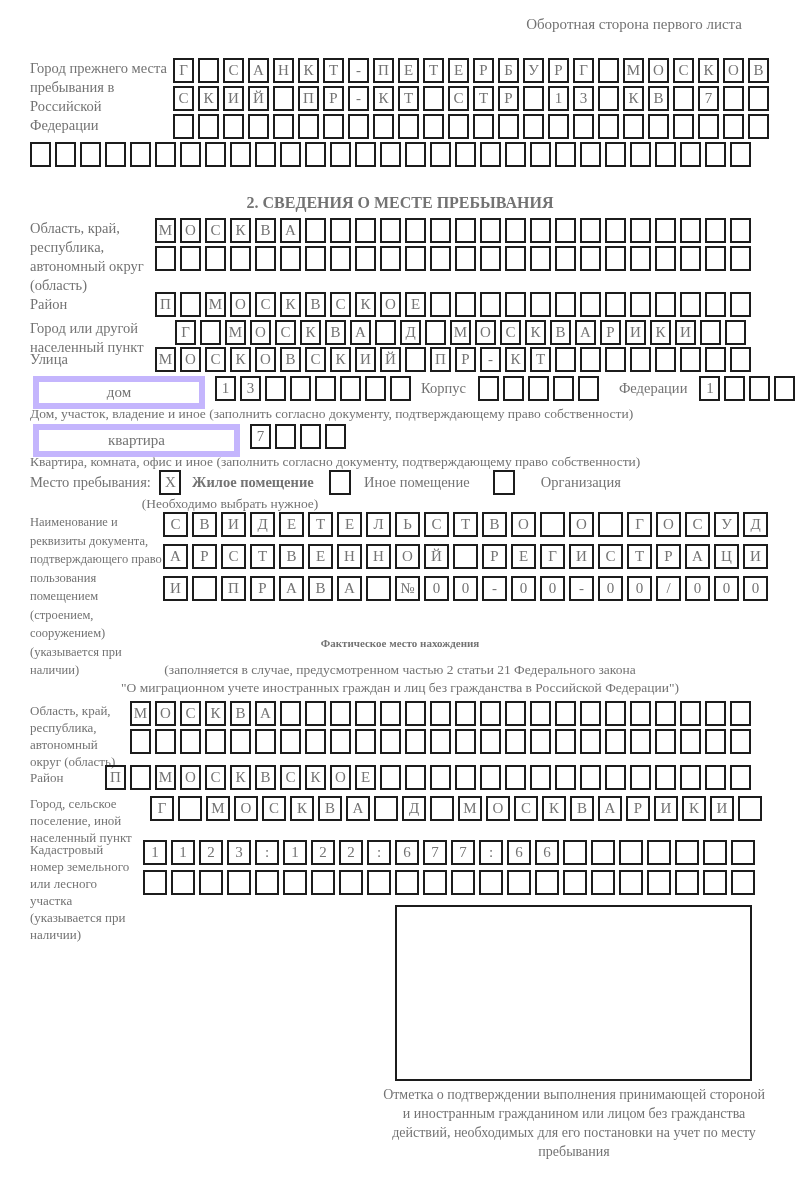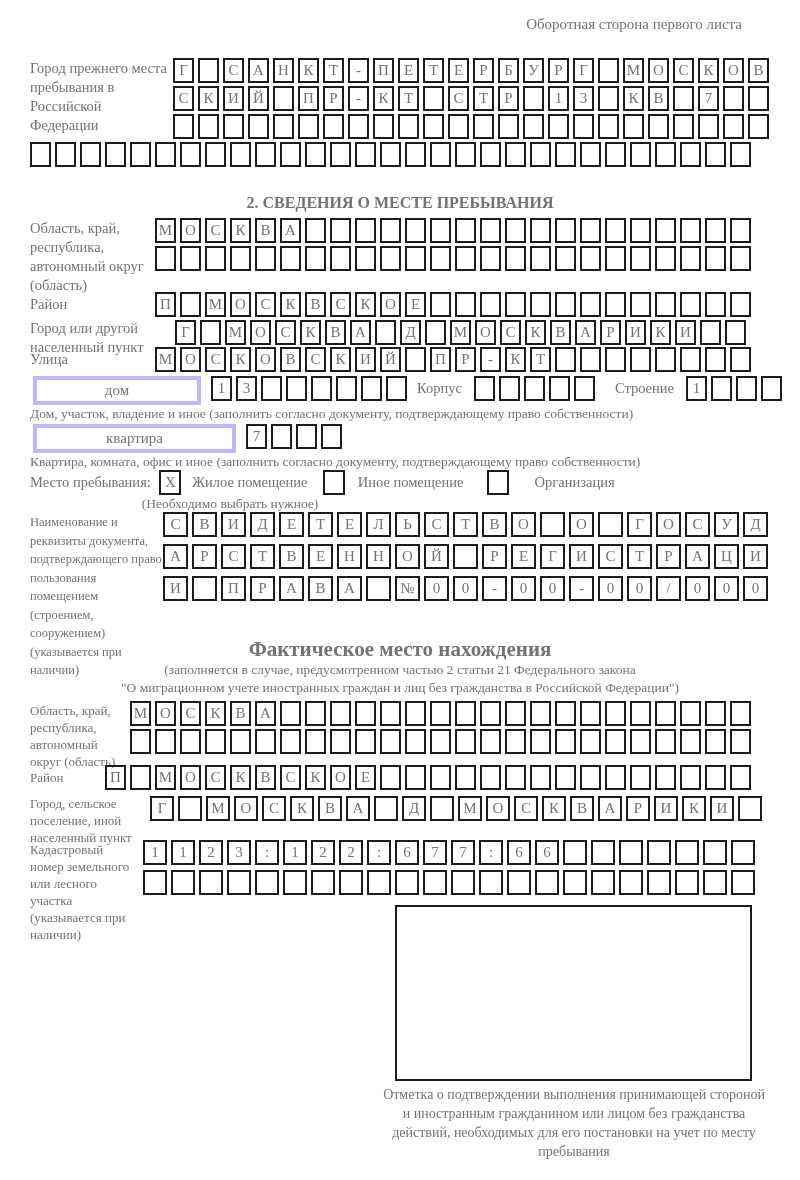--- a/index.html
+++ b/index.html
@@ -10,28 +10,28 @@
   .lbl{position:absolute;top:1px;font-size:14.5px;line-height:19px;}
   .lbl.sm{font-size:13px;line-height:17px;}
   .rows{position:absolute;top:0;}
   .boxrow{white-space:nowrap;height:25px;margin-bottom:3px;}
   .boxrow.wgap{margin-bottom:7px;}
   .boxrow.mgap{margin-bottom:5px;}
   .cell{display:inline-block;box-sizing:content-box;width:17px;height:21px;border:2px solid #1c1c1c;
         margin-right:4px;text-align:center;font-size:15px;line-height:21px;overflow:hidden;vertical-align:top;}
   .cell.wide{width:21px;}
   .cell.md{width:20px;}
-  .namedbox{display:inline-block;box-sizing:content-box;height:21px;border:4px solid #c4b5fd;
+  .namedbox{display:inline-block;box-sizing:content-box;height:21px;border:6px solid #c4b5fd;
         text-align:center;font-size:15px;line-height:21px;vertical-align:top;margin-right:6px;}
   .inlrow{display:inline-block;vertical-align:top;}
   .inl-lbl{display:inline-block;font-size:14.5px;line-height:25px;vertical-align:top;}
   .note{font-size:13.5px;line-height:17px;}
   .center{text-align:center;}
   .sect-title{font-weight:bold;font-size:16px;text-align:center;}
-  .sub-title{font-weight:bold;font-size:21px;text-align:center;}
+  .sub-title{font-weight:bold;font-size:11px;text-align:center;}
   .chk{display:inline-block;box-sizing:content-box;width:18px;height:21px;border:2px solid #1c1c1c;
        text-align:center;font-size:15px;line-height:21px;vertical-align:top;}
   .stayrow{font-size:14.5px;line-height:25px;white-space:nowrap;}
   .bigbox{position:absolute;top:905px;left:395px;width:353px;height:172px;border:2px solid #1c1c1c;background:#fff;}
   .caption{position:absolute;top:1086px;left:378px;width:392px;text-align:center;font-size:14px;line-height:1.35;}
 </style>
 </head>
 <body>
 
 <div class="page">
@@ -79,35 +79,35 @@
     <div class="rows" style="left:155px;">
       <div class="boxrow"><span class="cell">М</span><span class="cell">О</span><span class="cell">С</span><span class="cell">К</span><span class="cell">О</span><span class="cell">В</span><span class="cell">С</span><span class="cell">К</span><span class="cell">И</span><span class="cell">Й</span><span class="cell"></span><span class="cell">П</span><span class="cell">Р</span><span class="cell">-</span><span class="cell">К</span><span class="cell">Т</span><span class="cell"></span><span class="cell"></span><span class="cell"></span><span class="cell"></span><span class="cell"></span><span class="cell"></span><span class="cell"></span><span class="cell"></span></div>
     </div>
   </div>
 
   <div class="abs" style="top:376px;left:33px;white-space:nowrap;">
     <div class="namedbox" style="width:160px;">дом</div>
     <div class="boxrow inlrow"><span class="cell">1</span><span class="cell">3</span><span class="cell"></span><span class="cell"></span><span class="cell"></span><span class="cell"></span><span class="cell"></span><span class="cell"></span></div>
     <span class="inl-lbl" style="margin:0 8px 0 2px;">Корпус</span>
     <div class="boxrow inlrow"><span class="cell"></span><span class="cell"></span><span class="cell"></span><span class="cell"></span><span class="cell"></span></div>
-    <span class="inl-lbl" style="margin:0 8px 0 12px;">Строение</span>
+    <span class="inl-lbl" style="margin:0 8px 0 12px;">Федерации</span>
     <div class="boxrow inlrow"><span class="cell">1</span><span class="cell"></span><span class="cell"></span><span class="cell"></span></div>
   </div>
   <div class="abs note" style="top:405px;padding-left:30px;box-sizing:border-box;">Дом, участок, владение и иное (заполнить согласно документу, подтверждающему право собственности)</div>
 
   <div class="abs" style="top:424px;left:33px;white-space:nowrap;">
     <div class="namedbox" style="width:195px;">квартира</div>
     <div class="boxrow inlrow"><span class="cell">7</span><span class="cell"></span><span class="cell"></span><span class="cell"></span></div>
   </div>
   <div class="abs note" style="top:453px;padding-left:30px;box-sizing:border-box;">Квартира, комната, офис и иное (заполнить согласно документу, подтверждающему право собственности)</div>
 
   <div class="abs stayrow" style="top:470px;left:30px;">
     <span>Место пребывания:</span>
     <span class="chk" style="margin-left:5px;">X</span>
-    <span style="margin-left:7px;">Жилое помещение</span>
+    <span style="margin-left:7px;font-weight:bold;">Жилое помещение</span>
     <span class="chk" style="margin-left:12px;"></span>
     <span style="margin-left:9px;">Иное помещение</span>
     <span class="chk" style="margin-left:20px;"></span>
     <span style="margin-left:22px;">Организация</span>
   </div>
   <div class="abs note" style="top:495px;left:90px;width:280px;text-align:center;">(Необходимо выбрать нужное)</div>
 
   <div class="abs" style="top:512px;height:115px;">
     <div class="lbl" style="left:30px;width:132px;font-size:12.5px;line-height:18.5px;">Наименование и реквизиты документа, подтверждающего право пользования помещением (строением, сооружением) (указывается при наличии)</div>
     <div class="rows" style="left:163px;">

